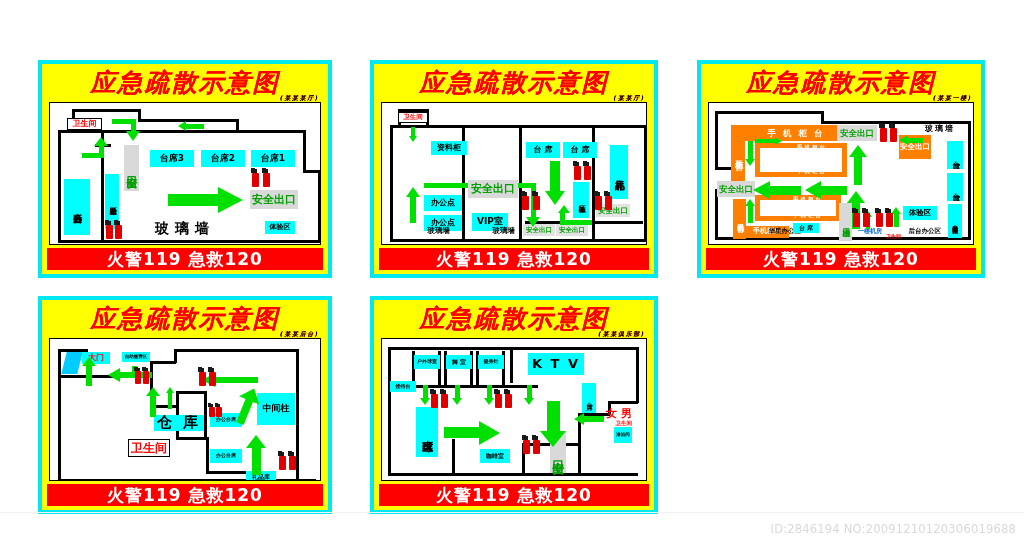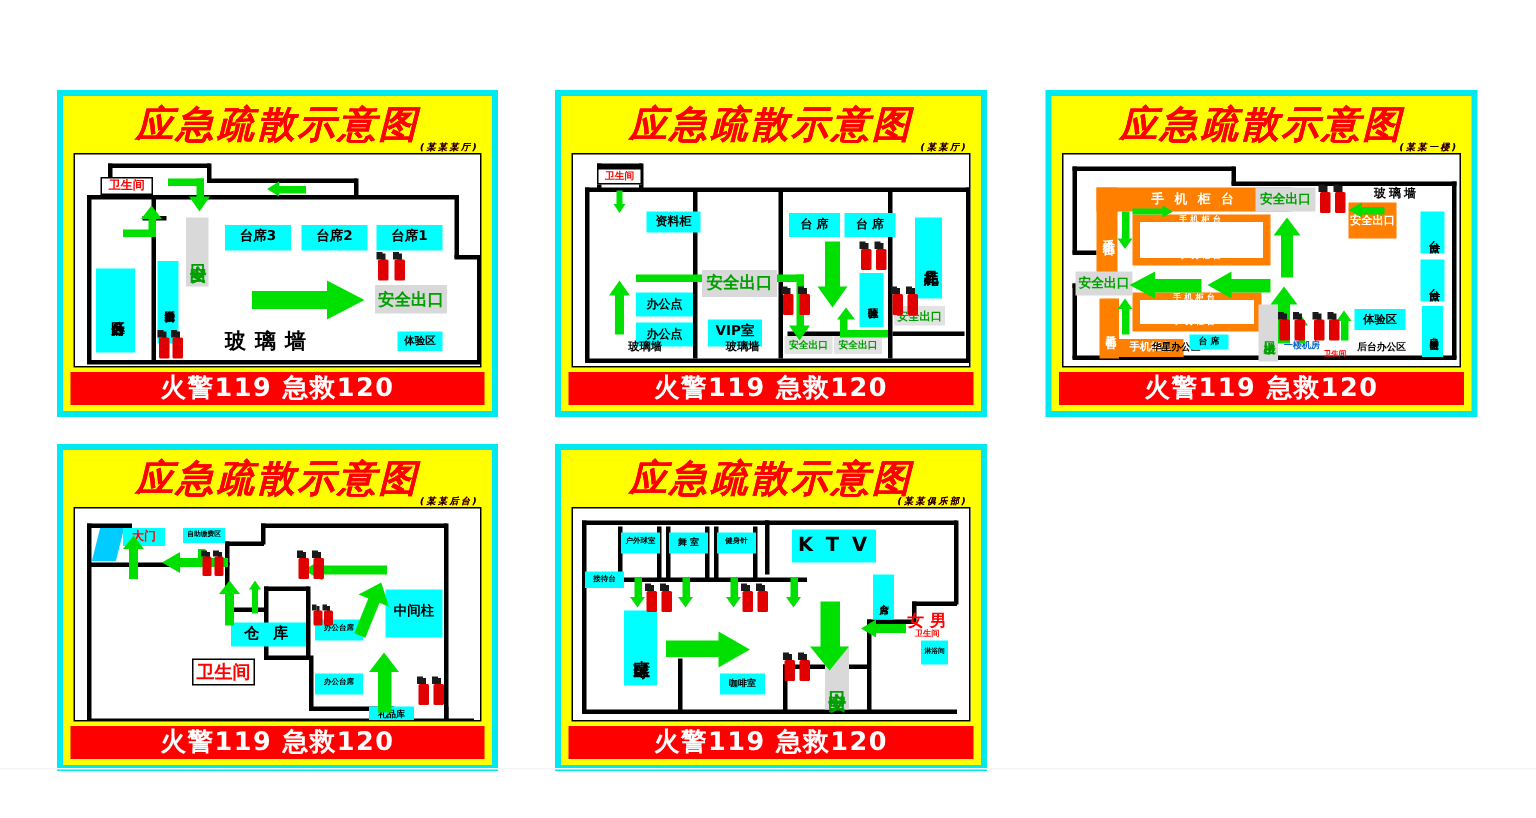--- a/index.html
+++ b/index.html
@@ -82,21 +82,21 @@
   .lbl{
     position:absolute;
     color:#ff0000;
     font-weight:bold;
     background:#fff;
     border:1.4px solid #000;
     display:flex; align-items:center; justify-content:center;
     text-align:center; line-height:1;
     white-space:nowrap;
   }
-  .lbl.plain{ border:none; background:transparent; }
+  .lbl.plain{ border:none; background:transparent;justify-content:flex-end; }
 
   .exit{
     position:absolute;
     background:#d9d9d9;
     color:#00a000;
     font-weight:bold;
     display:flex;align-items:center;justify-content:center;
     text-align:center;line-height:1.02;
     white-space:nowrap;
   }
@@ -568,21 +568,21 @@
         <div class="wall" style="left:246px;top:132px; width:2.5px; height:10px;"></div>
 
         <div class="hatch" style="left:14px; top:13px; width:16px; height:22px; transform:skewX(-14deg);"></div>
 
         <div class="room" style="left:32px; top:13px; width:28px; height:12px; font-size:8px; color:#ff0000;">
           <span>大门</span>
         </div>
         <div class="room" style="left:72px; top:13px; width:28px; height:10px; font-size:4.5px;">
           <span>自助缴费区</span>
         </div>
-        <div class="room" style="left:104px; top:76px; width:50px; height:16px; font-size:10px; letter-spacing:3px;align-items:center;">
+        <div class="room" style="left:104px; top:76px; width:50px; height:16px; font-size:15px; letter-spacing:3px;align-items:center;">
           <span>仓 库</span>
         </div>
         <div class="lbl" style="left:78px; top:100px; width:42px; height:18px; font-size:12px;">
           <span>卫生间</span>
         </div>
         <div class="room" style="left:160px; top:74px; width:32px; height:14px; font-size:5px;">
           <span>办公台席</span>
         </div>
         <div class="room" style="left:160px; top:110px; width:32px; height:14px; font-size:5px;">
           <span>办公台席</span>
@@ -801,14 +801,15 @@
           <div class="neck" style="left:3px; top:1px; width:3px; height:5px;"></div>
           <div class="body" style="left:1px; top:5px; width:7px; height:14px;"></div>
         </div>
       </div>
 
       <div class="footer" style="height:22px; font-size:17px;">火警119   急救120</div>
     </div>
   </div>
 
   <div class="hr-top" style="top:512px;"></div>
+  <div class="idtag">ID:2846194 NO:20091210120306019688</div>
 
 </div>
 
 </body></html>

